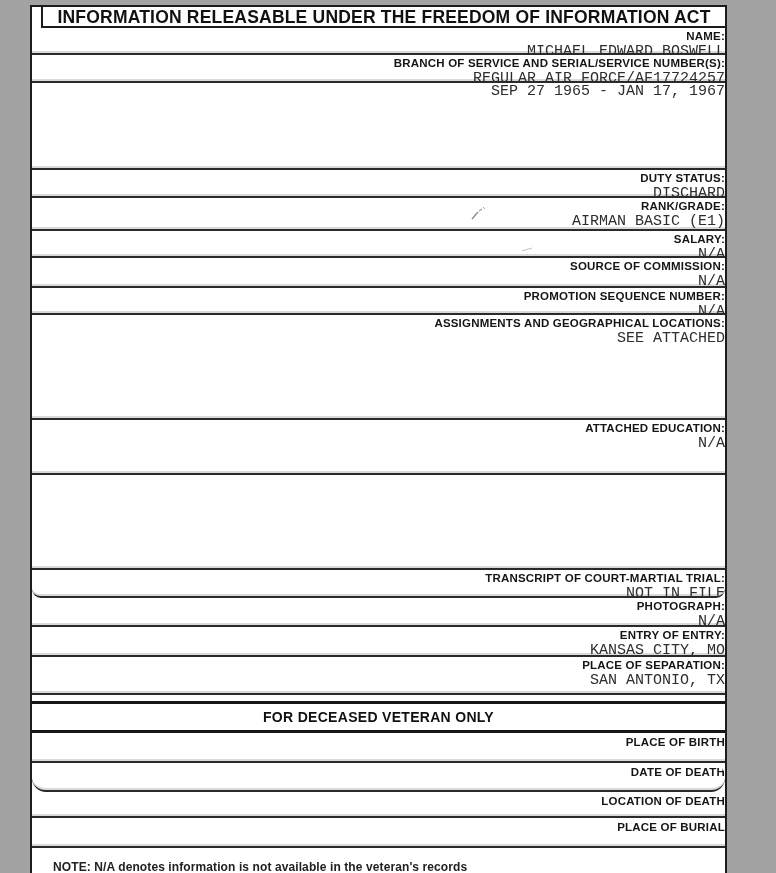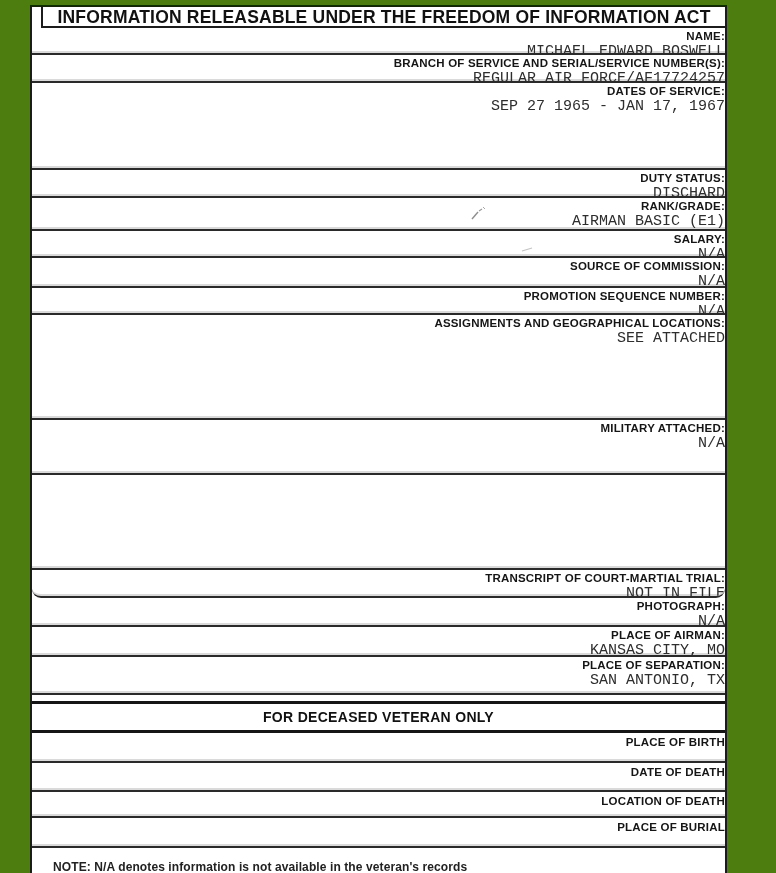--- a/index.html
+++ b/index.html
@@ -1,21 +1,21 @@
 <!DOCTYPE html>
 <html><head>
 <meta charset="utf-8">
 <style>
   html, body { margin: 0; padding: 0; background: #ffffff; }
   .page {
     position: relative;
     width: 776px;
     height: 873px;
     overflow: hidden;
-    background: #4d7c0f;
+    background: #a3a3a3;
     font-family: "Liberation Sans", sans-serif;
     color: #111;
   }
   .frame {
     position: absolute;
     left: 30px;
     top: 5px;
     width: 693px;
     height: 890px;
     border: 2px solid #1c1c1c;
@@ -85,21 +85,21 @@
     border-bottom: 3px solid #151515;
     text-align: center;
     font-weight: bold;
     font-size: 14px;
     line-height: 26px;
     letter-spacing: 0.3px;
     box-shadow: none;
     padding-left: 0;
   }
   .f-birth    { height: 28px; }
-  .f-death    { height: 27px; }
+  .f-death    { height: 27px; border-radius: 14px; }
   .f-location { height: 24px; }
   .f-burial   { height: 28px; padding-left: 6px; }
   .deceased .lbl { padding-top: 3px; }
   .note-line {
     margin-top: 12px;
     padding-left: 21px;
     font-weight: bold;
     font-size: 12px;
     letter-spacing: 0.1px;
     color: #222;
@@ -119,21 +119,20 @@
       <div class="lbl">NAME:</div>
       <div class="val">MICHAEL EDWARD BOSWELL</div>
     </div>
 
     <div class="row f-branch">
       <div class="lbl">BRANCH OF SERVICE AND SERIAL/SERVICE NUMBER(S):</div>
       <div class="val">REGULAR AIR FORCE/AF17724257</div>
     </div>
 
     <div class="row f-dates">
-      <div class="lbl">DATES OF SERVICE:</div>
       <div class="val">SEP 27 1965 - JAN 17, 1967</div>
     </div>
 
     <div class="row f-duty">
       <div class="lbl">DUTY STATUS:</div>
       <div class="val">DISCHARD</div>
     </div>
 
     <div class="row f-rank">
       <div class="lbl">RANK/GRADE:</div>
@@ -154,39 +153,39 @@
       <div class="lbl">PROMOTION SEQUENCE NUMBER:</div>
       <div class="val">N/A</div>
     </div>
 
     <div class="row f-assign">
       <div class="lbl">ASSIGNMENTS AND GEOGRAPHICAL LOCATIONS:</div>
       <div class="val">SEE ATTACHED</div>
     </div>
 
     <div class="row f-miled">
-      <div class="lbl">MILITARY ATTACHED:</div>
+      <div class="lbl">ATTACHED EDUCATION:</div>
       <div class="val">N/A</div>
     </div>
 
     <div class="row f-decor">
     </div>
 
     <div class="row f-transcript">
       <div class="lbl">TRANSCRIPT OF COURT-MARTIAL TRIAL:</div>
       <div class="val">NOT IN FILE</div>
     </div>
 
     <div class="row f-photo">
       <div class="lbl">PHOTOGRAPH:</div>
       <div class="val">N/A</div>
     </div>
 
     <div class="row f-entry">
-      <div class="lbl">PLACE OF AIRMAN:</div>
+      <div class="lbl">ENTRY OF ENTRY:</div>
       <div class="val">KANSAS CITY, MO</div>
     </div>
 
     <div class="row f-sep">
       <div class="lbl">PLACE OF SEPARATION:</div>
       <div class="val">SAN ANTONIO, TX</div>
     </div>
 
     <div class="row deceased-header">FOR DECEASED VETERAN ONLY</div>
 

